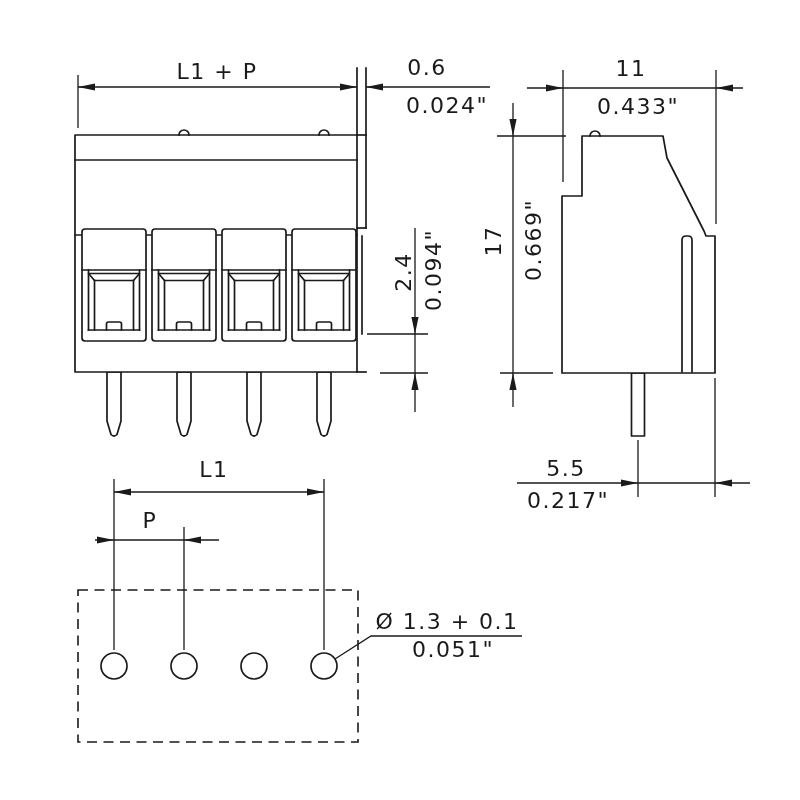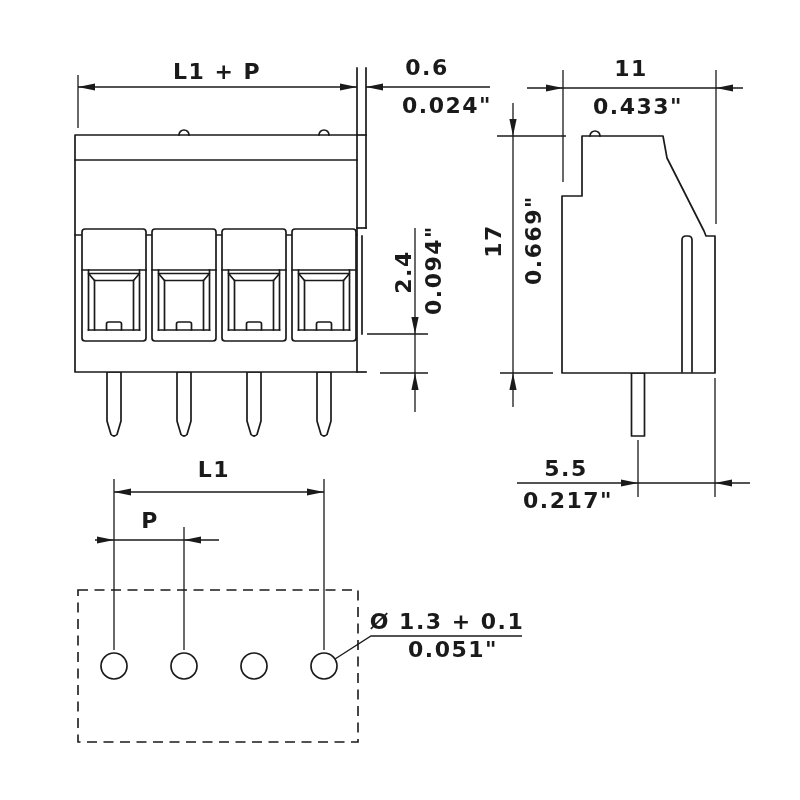--- a/index.html
+++ b/index.html
@@ -1,16 +1,16 @@
 <!DOCTYPE html>
 <html><head>
 <meta charset="utf-8">
 <style>
   html,body{margin:0;padding:0;background:#ffffff;}
-  #canvas{position:relative;width:800px;height:792px;background:#ffffff;overflow:hidden;font-weight:bold;}
+  #canvas{position:relative;width:800px;height:792px;background:#ffffff;overflow:hidden;}
   svg{display:block;}
   .geo{stroke:#1a1a1a;stroke-width:1.7;fill:none;stroke-linecap:square;stroke-linejoin:round;}
   .geo-fill{stroke:#1a1a1a;stroke-width:1.7;fill:#ffffff;stroke-linejoin:round;}
   .dim{stroke:#1a1a1a;stroke-width:1.3;fill:none;stroke-linecap:butt;}
   .dash{stroke:#1a1a1a;stroke-width:1.6;fill:none;stroke-dasharray:10 6.5;}
   .ah{fill:#1a1a1a;stroke:none;}
   .dim-text{font-family:"DejaVu Sans","Liberation Sans",sans-serif;font-size:22px;letter-spacing:1.5px;fill:#1a1a1a;text-anchor:middle;}
 </style>
 </head>
 <body>

